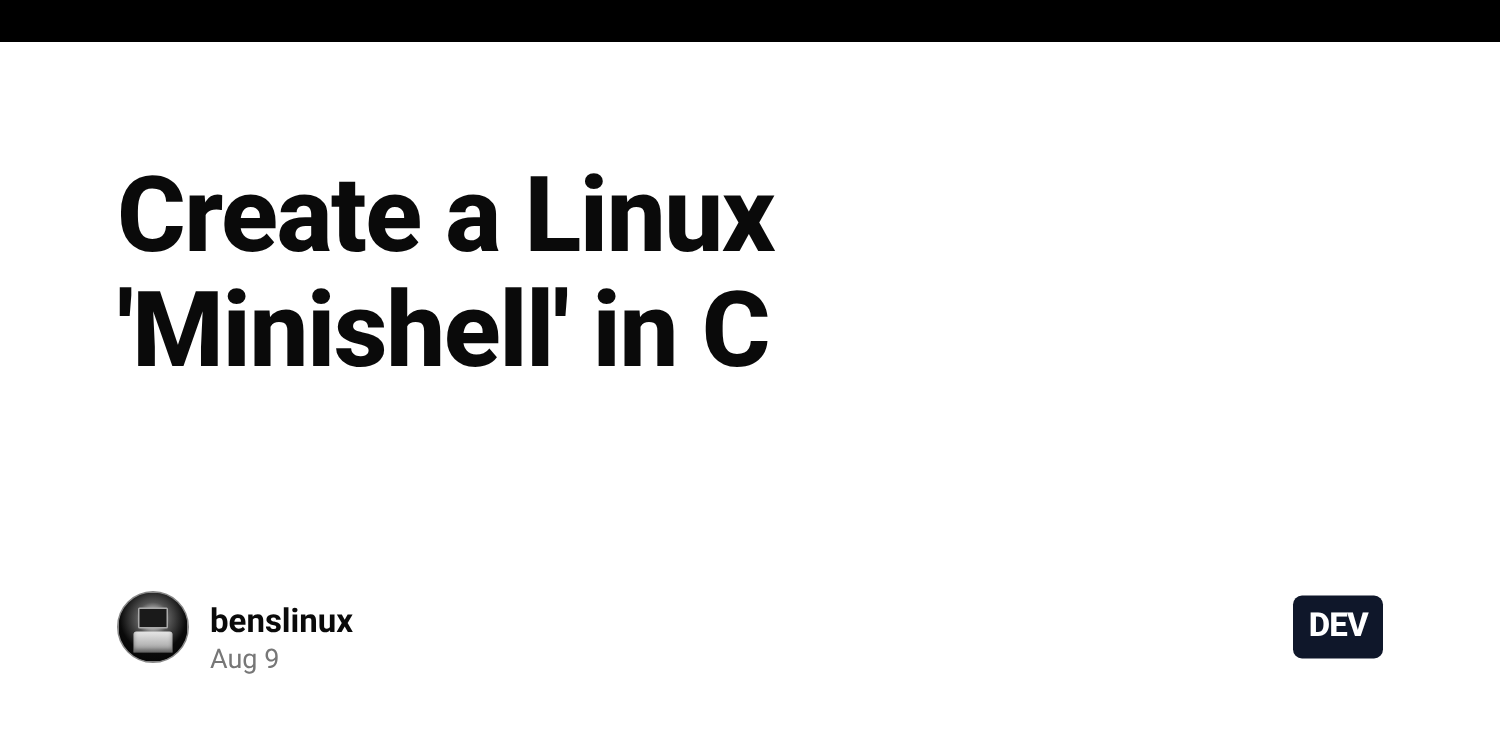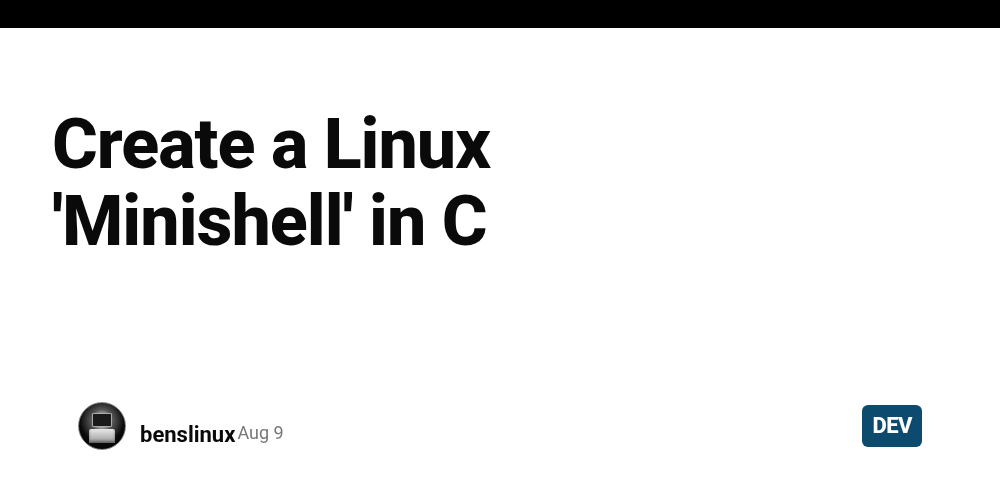--- a/index.html
+++ b/index.html
@@ -13,21 +13,21 @@
       width: 1000px;
       height: 500px;
       overflow: hidden;
     }
     .top-bar {
       width: 100%;
       height: 28px;
       background: #000000;
     }
     .content {
-      padding: 78px 78px 0 52px;
+      padding: 78px 78px 0 78px;
       height: calc(500px - 28px);
       position: relative;
     }
     .title {
       font-size: 70px;
       font-weight: 800;
       line-height: 1.1;
       color: #0a0a0a;
       letter-spacing: -1px;
       max-width: 700px;
@@ -74,36 +74,36 @@
       left: 50%;
       transform: translateX(-50%);
       width: 18px;
       height: 12px;
       background: #1a1a1a;
       border: 1px solid #aaa;
       border-radius: 1px;
     }
     .author-info {
       display: flex;
-      flex-direction: row;
+      flex-direction: column;
       gap: 2px;
       margin-top: 16px;
     }
     .username {
       font-size: 22px;
       font-weight: 700;
       color: #0a0a0a;
     }
     .date {
       font-size: 18px;
       font-weight: 400;
       color: #777777;
     }
     .dev-badge {
-      background: #0c4a6e;
+      background: #0f172a;
       color: #ffffff;
       font-weight: 800;
       font-size: 22px;
       padding: 10px 10px;
       border-radius: 6px;
       letter-spacing: -0.5px;
       line-height: 1;
       font-family: -apple-system, BlinkMacSystemFont, "Segoe UI", Roboto, sans-serif;
     }
   </style>

